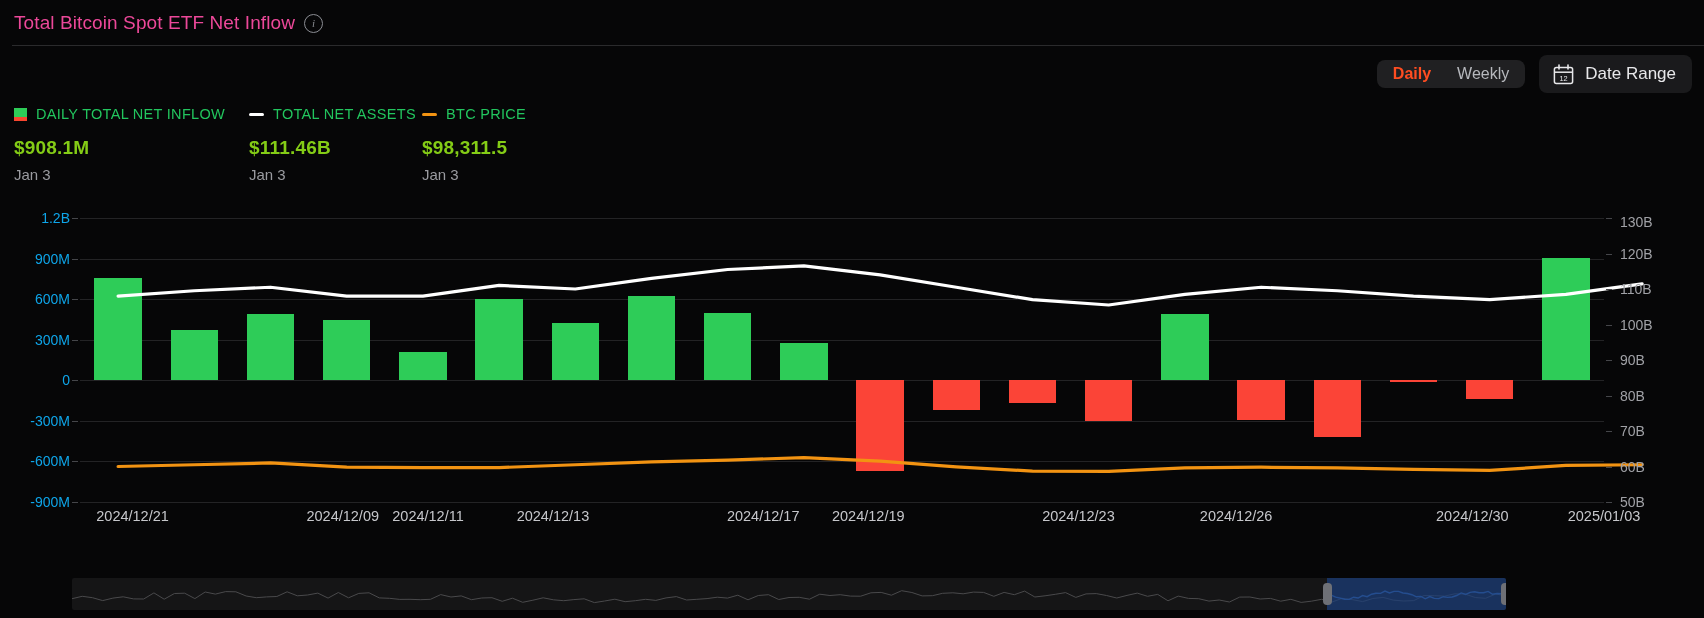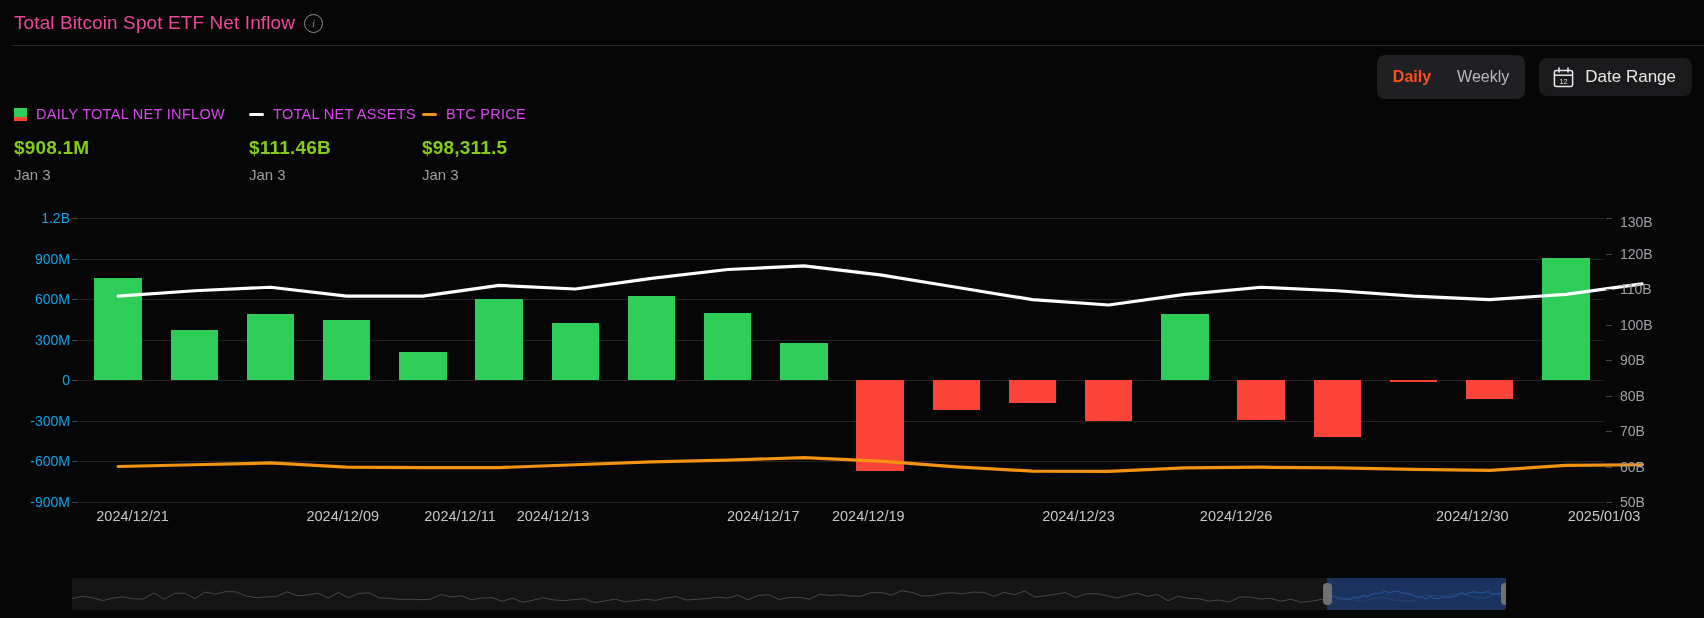--- a/index.html
+++ b/index.html
@@ -69,21 +69,21 @@
     display: flex;
     align-items: center;
     gap: 14px;
   }
   .seg-group {
     display: flex;
     align-items: center;
     background: #202022;
     border-radius: 8px;
     padding: 3px;
-    height: 44px;
+    height: 28px;
     box-sizing: border-box;
   }
   .seg-btn {
     font-size: 16px;
     padding: 0 13px;
     height: 30px;
     line-height: 30px;
     border-radius: 6px;
     color: #b6b8bd;
     cursor: pointer;
@@ -123,21 +123,21 @@
   }
   .legend-row1 {
     display: flex;
     align-items: center;
     gap: 9px;
     height: 20px;
     cursor: pointer;
   }
   .legend-name {
     font-size: 14.5px;
-    color: #d946ef;
+    color: #22c55e;
     letter-spacing: 0.3px;
   }
   .swatch-bar {
     width: 13px;
     height: 13px;
     background: #2ecc58;
     position: relative;
   }
   .swatch-bar::after {
     content: "";
@@ -422,21 +422,21 @@
         <div class="ytick-right" style="top: 225px;">70B</div>
         <div class="tick-mark-r" style="top: 225px; left: 1606px;"></div>
         <div class="ytick-right" style="top: 260.5px;">60B</div>
         <div class="tick-mark-r" style="top: 260.5px; left: 1606px;"></div>
         <div class="ytick-right" style="top: 296px;">50B</div>
         <div class="tick-mark-r" style="top: 296px; left: 1606px;"></div>
       </div>
     <div id="xaxis">
         <div class="xtick" style="left: 132.552px; top: 302px;">2024/12/21</div>
         <div class="xtick" style="left: 342.759px; top: 302px;">2024/12/09</div>
-        <div class="xtick" style="left: 460px; top: 302px; text-align: center;">2024/12/11</div>
+        <div class="xtick" style="left: 428px; top: 302px; text-align: center;">2024/12/11</div>
         <div class="xtick" style="left: 552.966px; top: 302px;">2024/12/13</div>
         <div class="xtick" style="left: 763.172px; top: 302px;">2024/12/17</div>
         <div class="xtick" style="left: 868.276px; top: 302px;">2024/12/19</div>
         <div class="xtick" style="left: 1078.48px; top: 302px;">2024/12/23</div>
         <div class="xtick" style="left: 1236.14px; top: 302px;">2024/12/26</div>
         <div class="xtick" style="left: 1446.34px; top: 302px; margin-left: 26px;">2024/12/30</div>
         <div class="xtick" style="left: 1604px; top: 302px;">2025/01/03</div>
       </div>
   </div>
 

